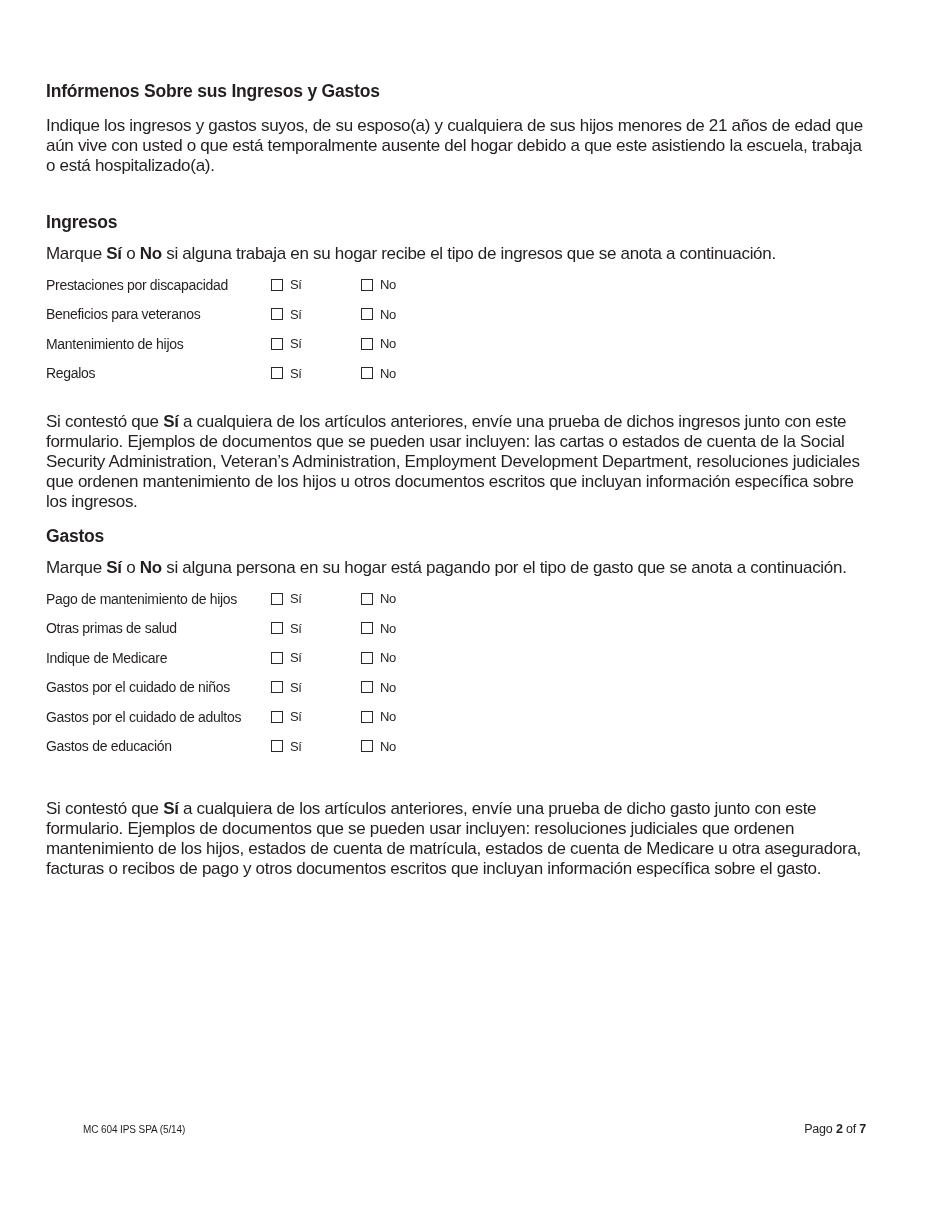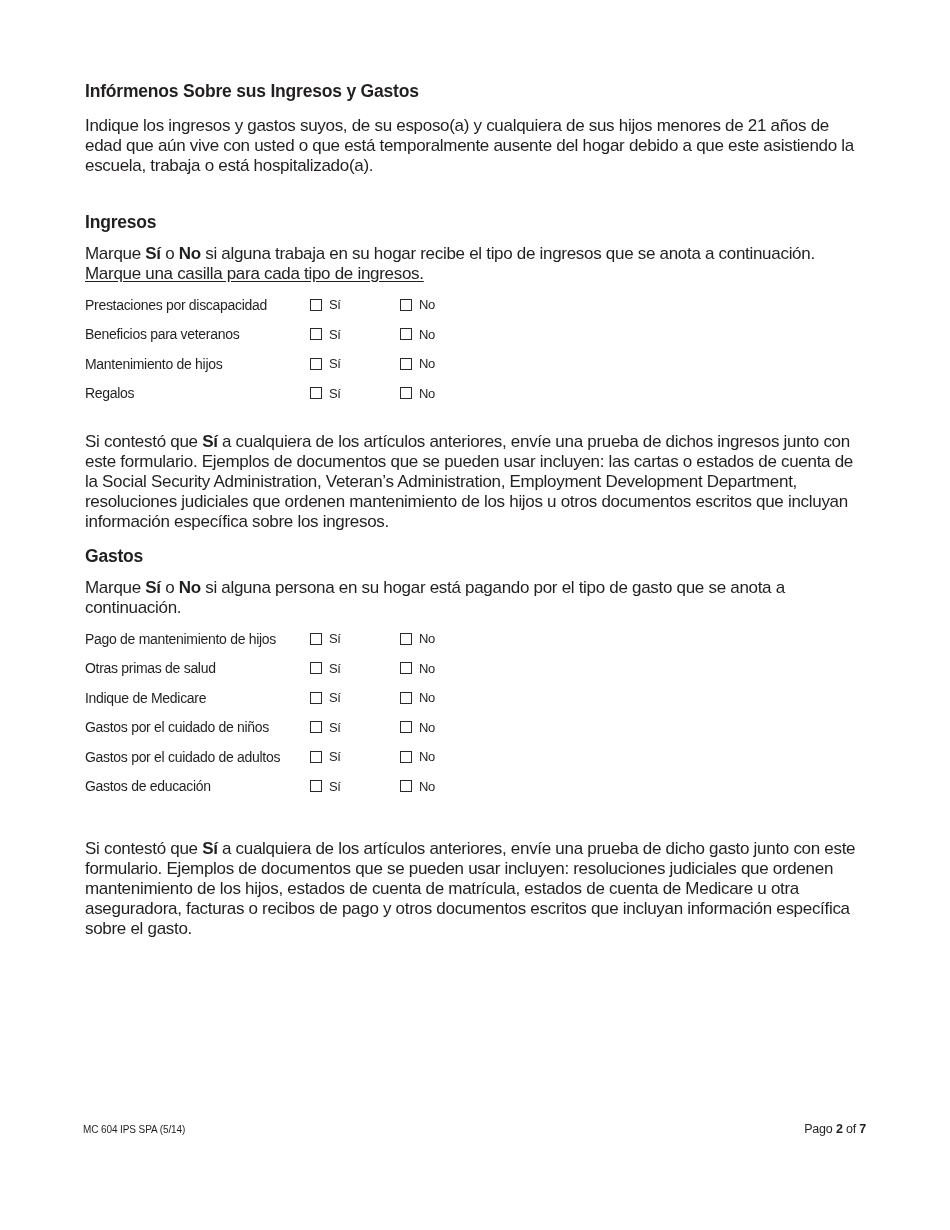--- a/index.html
+++ b/index.html
@@ -4,21 +4,21 @@
 <style>
   * { margin: 0; padding: 0; box-sizing: border-box; }
   html, body { background: #ffffff; }
   body {
     width: 950px; height: 1230px; position: relative; overflow: hidden;
     font-family: "Liberation Sans", sans-serif;
     color: #231f20;
   }
   .page {
     position: absolute; inset: 0;
-    padding: 81px 84px 0 85px;
+    padding: 81px 84px 0 46px;
     background: #ffffff;
   }
   .heading {
     font-size: 17.5px; font-weight: bold; letter-spacing: -0.2px; line-height: 21px;
   }
   .body-text {
     font-size: 17px; letter-spacing: -0.3px; line-height: 20px;
   }
   .intro { margin-top: 14px; }
   .section-heading-income { margin-top: 36px; }
@@ -57,21 +57,20 @@
 
 <div class="page">
 
   <div class="heading">Infórmenos Sobre sus Ingresos y Gastos</div>
 
   <p class="body-text intro">Indique los ingresos y gastos suyos, de su esposo(a) y cualquiera de sus hijos menores de 21 años de edad que aún vive con usted o que está temporalmente ausente del hogar debido a que este asistiendo la escuela, trabaja o está hospitalizado(a).</p>
 
   <div class="heading section-heading-income">Ingresos</div>
 
   <p class="body-text instruction"><span>Marque </span><b>Sí</b><span> o </span><b>No</b><span> si alguna trabaja en su hogar recibe el tipo de ingresos que se anota a continuación.</span></p>
-  <p class="body-text instruction-underlined">Marque una casilla para cada tipo de ingresos.</p>
 
   <div class="checklist">
 
       <div class="check-row">
         <span class="item-label">Prestaciones por discapacidad</span>
         <span class="opt">
           <span class="box"></span>
           <span class="opt-label">Sí</span>
         </span>
         <span class="opt">

